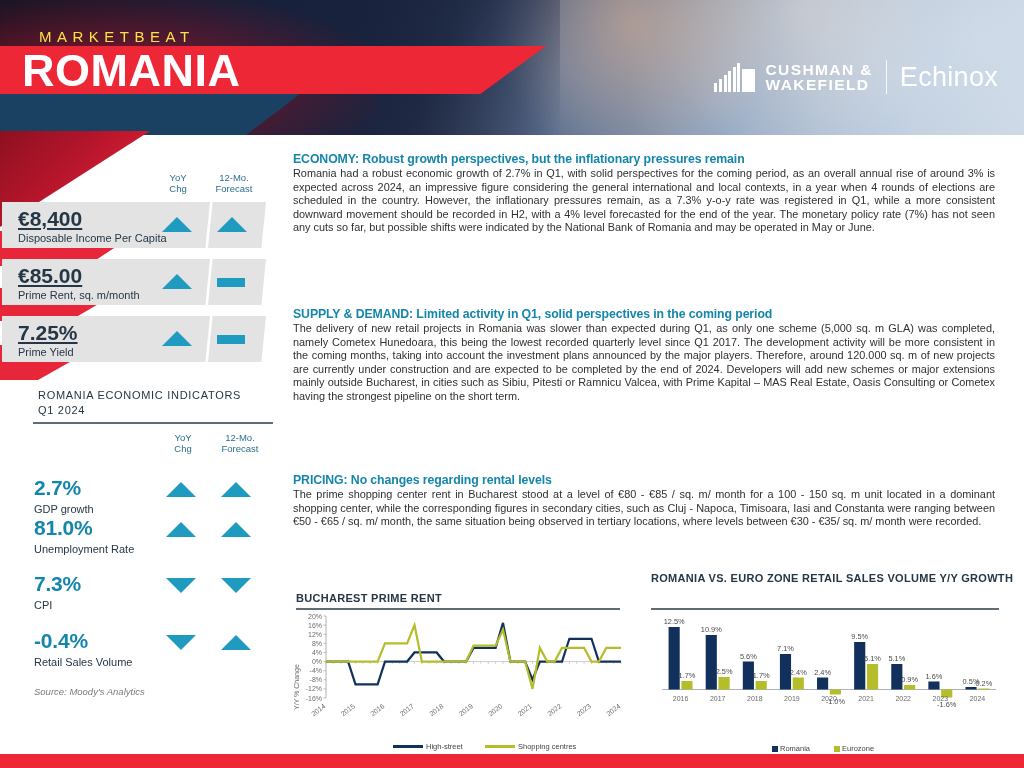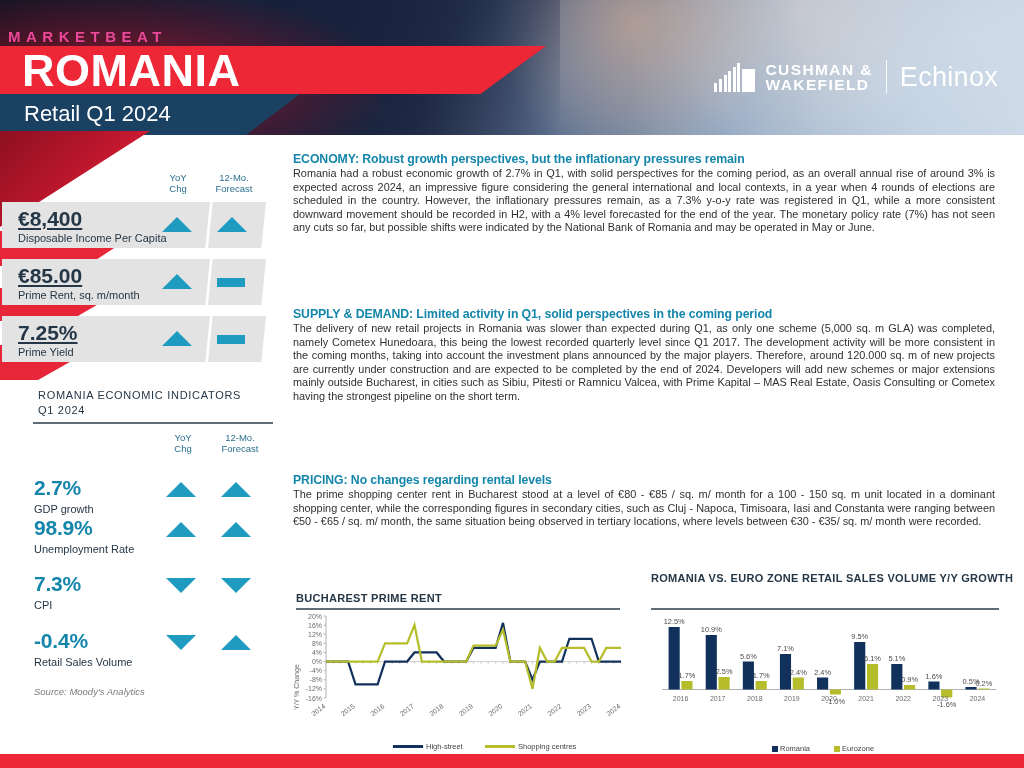--- a/index.html
+++ b/index.html
@@ -19,21 +19,21 @@
       linear-gradient(100deg,#1c2238 0%,#2a3350 35%,#5d6f8c 62%,#9aacc2 80%,#c5d2e0 100%);
   }
   .hdr-dark-left{position:absolute;left:0;top:0;width:560px;height:135px;
     background:linear-gradient(115deg,#0f1524 0%,#16203a 40%,rgba(22,32,58,.75) 75%,rgba(22,32,58,0) 100%);}
   .hdr-red-glow{position:absolute;left:-40px;top:-10px;width:420px;height:160px;
     background:radial-gradient(ellipse at 35% 60%, rgba(190,20,40,.75), rgba(150,15,35,.25) 55%, transparent 75%);}
   .hdr-red-band{position:absolute;left:0;top:46px;width:546px;height:48px;background:#ee2737;
     clip-path:polygon(0 0,100% 0,88% 100%,0 100%);}
   .hdr-blue-band{position:absolute;left:0;top:94px;width:300px;height:41px;background:#1b4162;
     clip-path:polygon(0 0,100% 0,82% 100%,0 100%);}
-  .marketbeat{position:absolute;left:8px;top:28px;color:#ec4899;font-size:15px;font-weight:bold;letter-spacing:5.5px;}
+  .marketbeat{position:absolute;left:39px;top:28px;color:#fde047;font-size:15px;font-weight:normal;letter-spacing:5.5px;}
   .country{position:absolute;left:22px;top:48px;color:#fff;font-size:45px;font-weight:bold;letter-spacing:.5px;line-height:46px;}
   .subtitle{position:absolute;left:24px;top:99px;color:#fff;font-size:22px;line-height:30px;}
 
   
   .logo{position:absolute;right:26px;top:55px;display:flex;align-items:center;height:44px;color:#fff;}
   .logo-bldg{display:flex;align-items:flex-end;height:30px;margin-right:9px;}
   .logo-bldg i{display:block;background:#fff;margin-right:1.6px;width:3px;}
   .cw-text{font-size:15.5px;font-weight:bold;letter-spacing:1.4px;line-height:15px;}
   .logo-div{width:1px;height:34px;background:rgba(255,255,255,.85);margin:0 13px;}
   .echinox{font-size:27px;letter-spacing:.3px;}
@@ -110,21 +110,20 @@
 <div id="page">
 
   <div class="header">
     <div class="hdr-photo"></div>
     <div class="hdr-dark-left"></div>
     <div class="hdr-red-glow"></div>
     <div class="hdr-red-band"></div>
     <div class="hdr-blue-band"></div>
     <div class="marketbeat">MARKETBEAT</div>
     <div class="country">ROMANIA</div>
-    <div class="subtitle">Retail Q1 2024</div>
 
     <div class="logo">
       <span class="logo-bldg">
         <i style="height:9px"></i>
           <i style="height:13px"></i>
           <i style="height:17px"></i>
           <i style="height:21px"></i>
         <i style="height:25px"></i>
           <i style="height:29px"></i>
           <i style="width:13px;height:23px"></i>
@@ -212,21 +211,21 @@
     <div class="ind-val">2.7%</div>
     <div class="ind-lbl">GDP growth</div>
     <div class="ind-arr c1">
         <div class="up"></div>
       </div>
     <div class="ind-arr c2">
         <div class="up"></div>
       </div>
   </div>
   <div class="ind-row" style="top:516px">
-    <div class="ind-val">98.9%</div>
+    <div class="ind-val">81.0%</div>
     <div class="ind-lbl">Unemployment Rate</div>
     <div class="ind-arr c1">
         <div class="up"></div>
       </div>
     <div class="ind-arr c2">
         <div class="up"></div>
       </div>
   </div>
   <div class="ind-row" style="top:572px">
     <div class="ind-val">7.3%</div>

